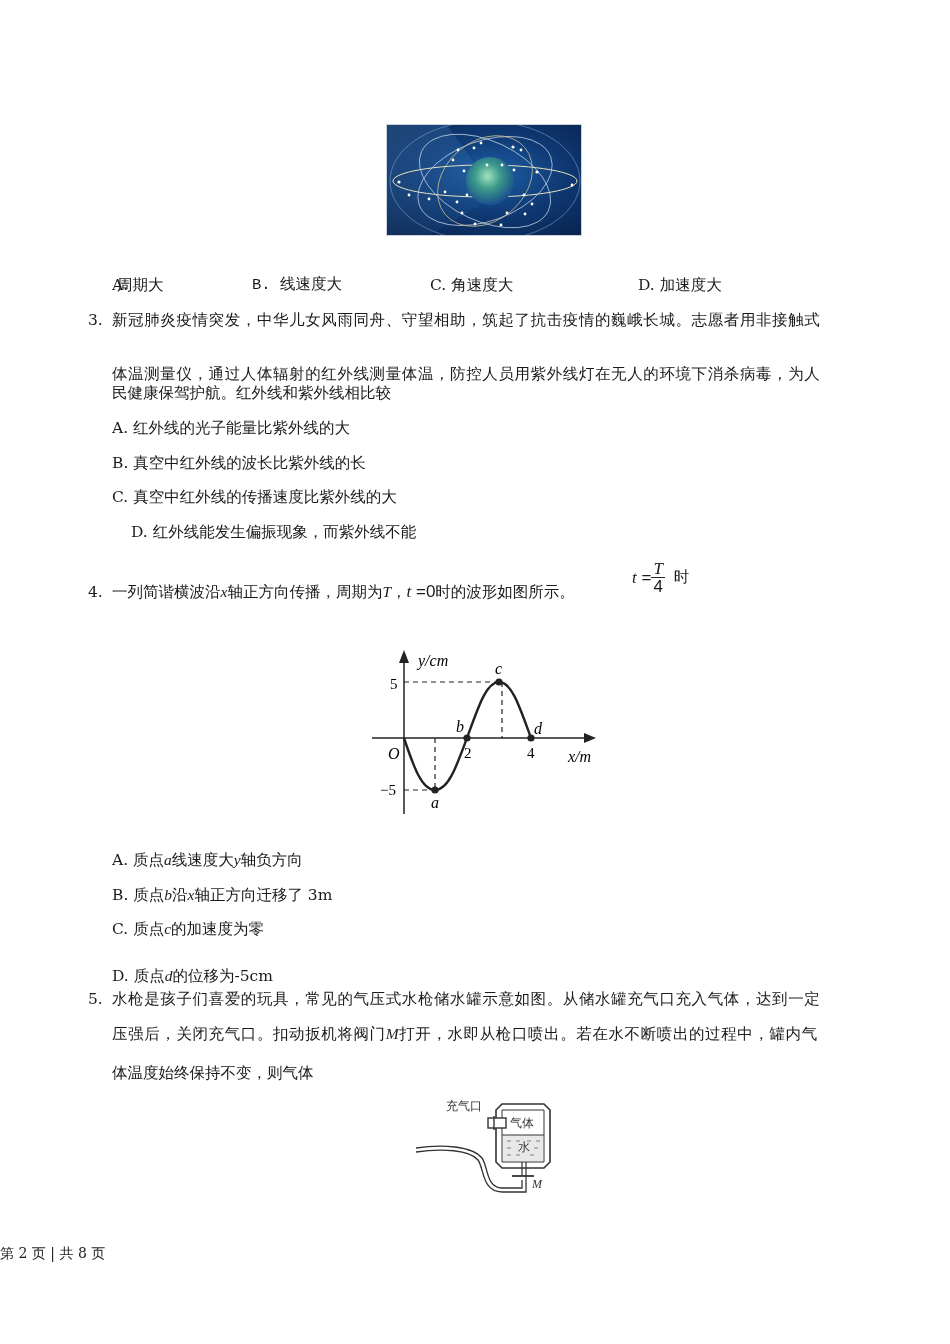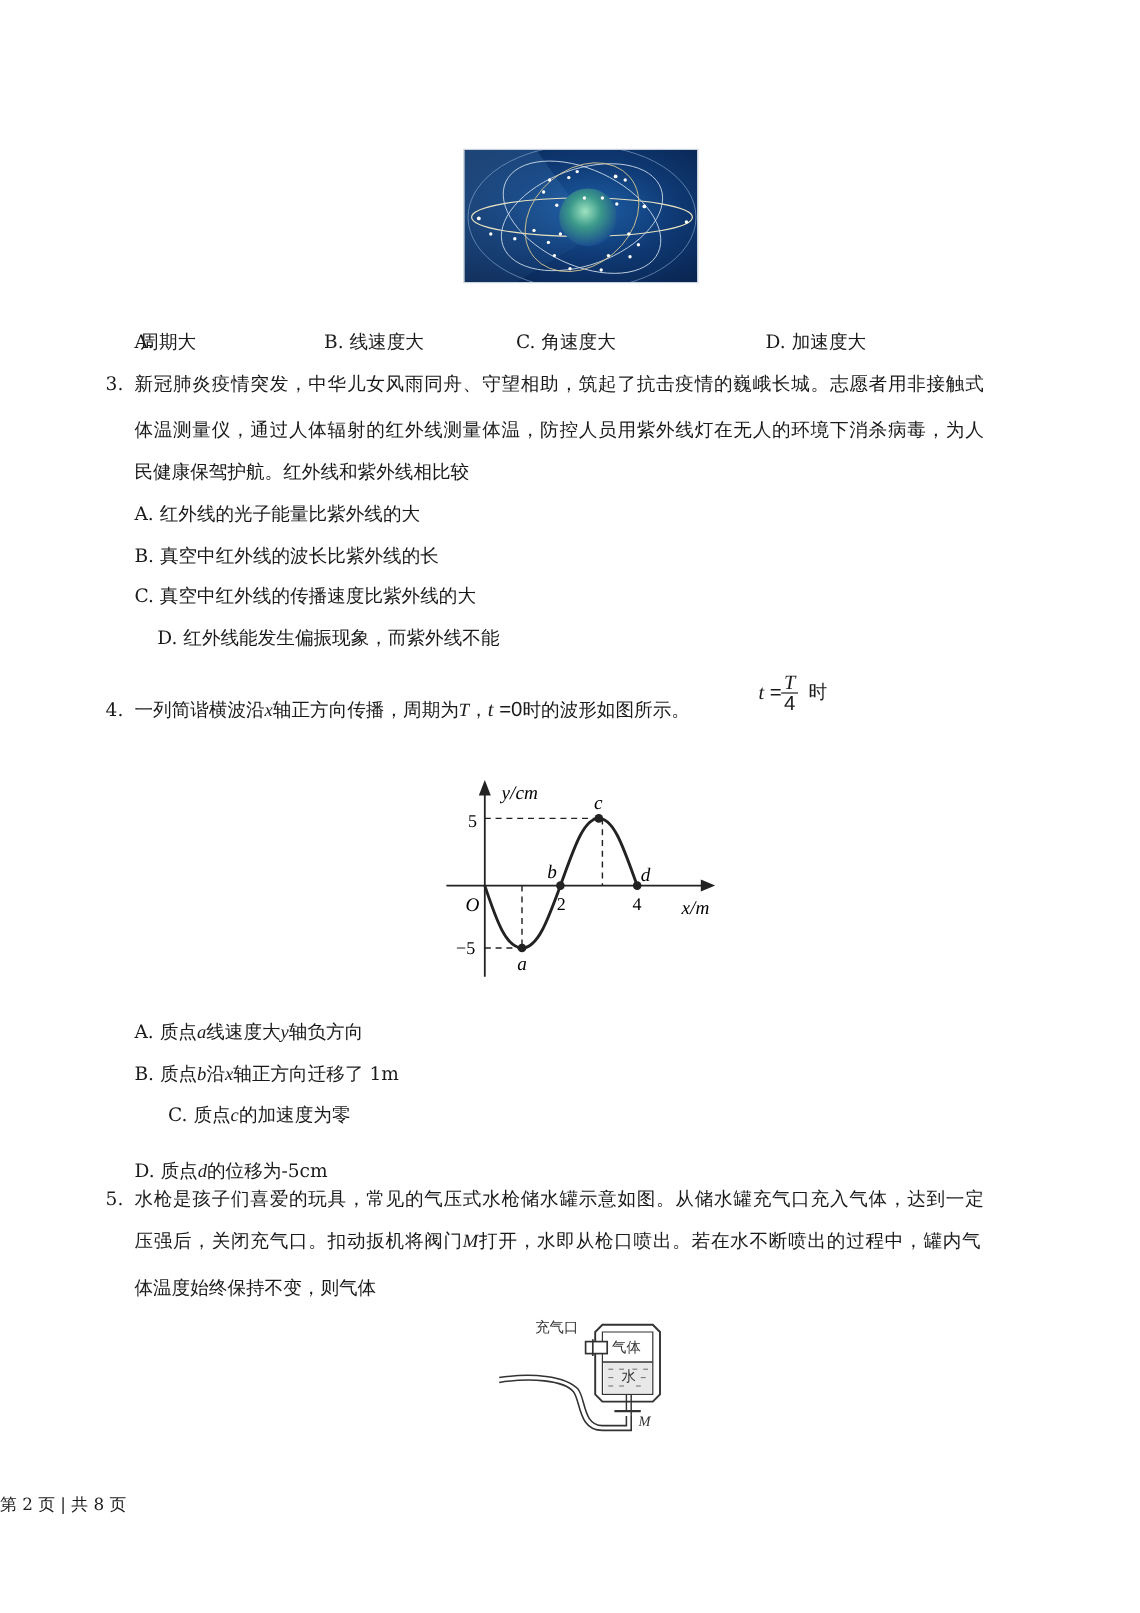--- a/index.html
+++ b/index.html
@@ -71,29 +71,29 @@
       <circle cx="115" cy="40" r="1.4"></circle>
         <circle cx="100" cy="40" r="1.4"></circle>
         <circle cx="127" cy="45" r="1.4"></circle>
       <circle cx="185" cy="60" r="1.4"></circle>
     </g>
   </svg>
 </div>
 
 <div class="line opt-row4" style="left:0; top:275px; width:950px;">
   <span style="left:112px;"><span>A.</span>&nbsp;<span style="position:static">周期大</span></span>
-  <span style="left:270px;"><span style="position:static">B.</span>&nbsp;<span style="position:static">线速度大</span></span>
+  <span style="left:252px;font-family:Liberation Mono, monospace;"><span style="position:static">B.</span>&nbsp;<span style="position:static">线速度大</span></span>
   <span style="left:430px;"><span style="position:static">C.</span>&nbsp;<span style="position:static">角速度大</span></span>
   <span style="left:638px;"><span style="position:static">D.</span>&nbsp;<span style="position:static">加速度大</span></span>
 </div>
 
 <div>
   <div class="line" style="left:88px; top:310px;">3.</div>
   <div class="line" style="left:112px; top:310px; letter-spacing:0.6px;">新冠肺炎疫情突发，中华儿女风雨同舟、守望相助，筑起了抗击疫情的巍峨长城。志愿者用非接触式</div>
-  <div class="line" style="left:112px; top:348px; letter-spacing:0.6px;">体温测量仪，通过人体辐射的红外线测量体温，防控人员用紫外线灯在无人的环境下消杀病毒，为人</div>
+  <div class="line" style="left:112px; top:364px; letter-spacing:0.6px;">体温测量仪，通过人体辐射的红外线测量体温，防控人员用紫外线灯在无人的环境下消杀病毒，为人</div>
   <div class="line" style="left:112px; top:383px;">民健康保驾护航。红外线和紫外线相比较</div>
 
   <div class="line" style="left:112px; top:418px;"><span>A.</span>&nbsp;<span>红外线的光子能量比紫外线的大</span></div>
   <div class="line" style="left:112px; top:453px;"><span>B.</span>&nbsp;<span>真空中红外线的波长比紫外线的长</span></div>
   <div class="line" style="left:112px; top:487px;"><span>C.</span>&nbsp;<span>真空中红外线的传播速度比紫外线的大</span></div>
   <div class="line" style="left:112px; top:522px;margin-left:19px;"><span>D.</span>&nbsp;<span>红外线能发生偏振现象，而紫外线不能</span></div>
 </div>
 
 <div>
   <div class="line" style="left:88px; top:582px;">4.</div>
@@ -133,22 +133,22 @@
       <text x="96" y="122" font-size="15">2</text>
       <text x="159" y="122" font-size="15">4</text>
       <text x="63" y="172" font-size="16" font-style="italic">a</text>
       <text x="88" y="96" font-size="16" font-style="italic">b</text>
       <text x="127" y="38" font-size="16" font-style="italic">c</text>
       <text x="166" y="98" font-size="16" font-style="italic">d</text>
     </svg>
   </div>
 
   <div class="line" style="left:112px; top:850px;"><span>A.</span>&nbsp;<span>质点</span><i class="var">a</i><span>线速度大</span><i class="var">y</i><span>轴负方向</span></div>
-  <div class="line" style="left:112px; top:885px;"><span>B.</span>&nbsp;<span>质点</span><i class="var">b</i><span>沿</span><i class="var">x</i><span>轴正方向迁移了 1m</span></div>
-  <div class="line" style="left:112px; top:919px;margin-left:28px;"><span>C.</span>&nbsp;<span>质点</span><i class="var">c</i><span>的加速度为零</span></div>
+  <div class="line" style="left:112px; top:885px;"><span>B.</span>&nbsp;<span>质点</span><i class="var">b</i><span>沿</span><i class="var">x</i><span>轴正方向迁移了 3m</span></div>
+  <div class="line" style="left:112px; top:919px;"><span>C.</span>&nbsp;<span>质点</span><i class="var">c</i><span>的加速度为零</span></div>
   <div class="line" style="left:112px; top:966px;"><span>D.</span>&nbsp;<span>质点</span><i class="var">d</i><span>的位移为-5cm</span></div>
 </div>
 
 <div>
   <div class="line" style="left:88px; top:989px;">5.</div>
   <div class="line" style="left:112px; top:989px; letter-spacing:0.6px;">水枪是孩子们喜爱的玩具，常见的气压式水枪储水罐示意如图。从储水罐充气口充入气体，达到一定</div>
   <div class="line" style="left:112px; top:1024px; letter-spacing:0.6px;"><span>压强后，关闭充气口。扣动扳机将阀门</span><i class="var">M</i><span>打开，水即从枪口喷出。若在水不断喷出的过程中，罐内气</span></div>
   <div class="line" style="left:112px; top:1063px;">体温度始终保持不变，则气体</div>
 
   <div class="abs" style="left:412px; top:1096px; width:160px; height:100px;">

